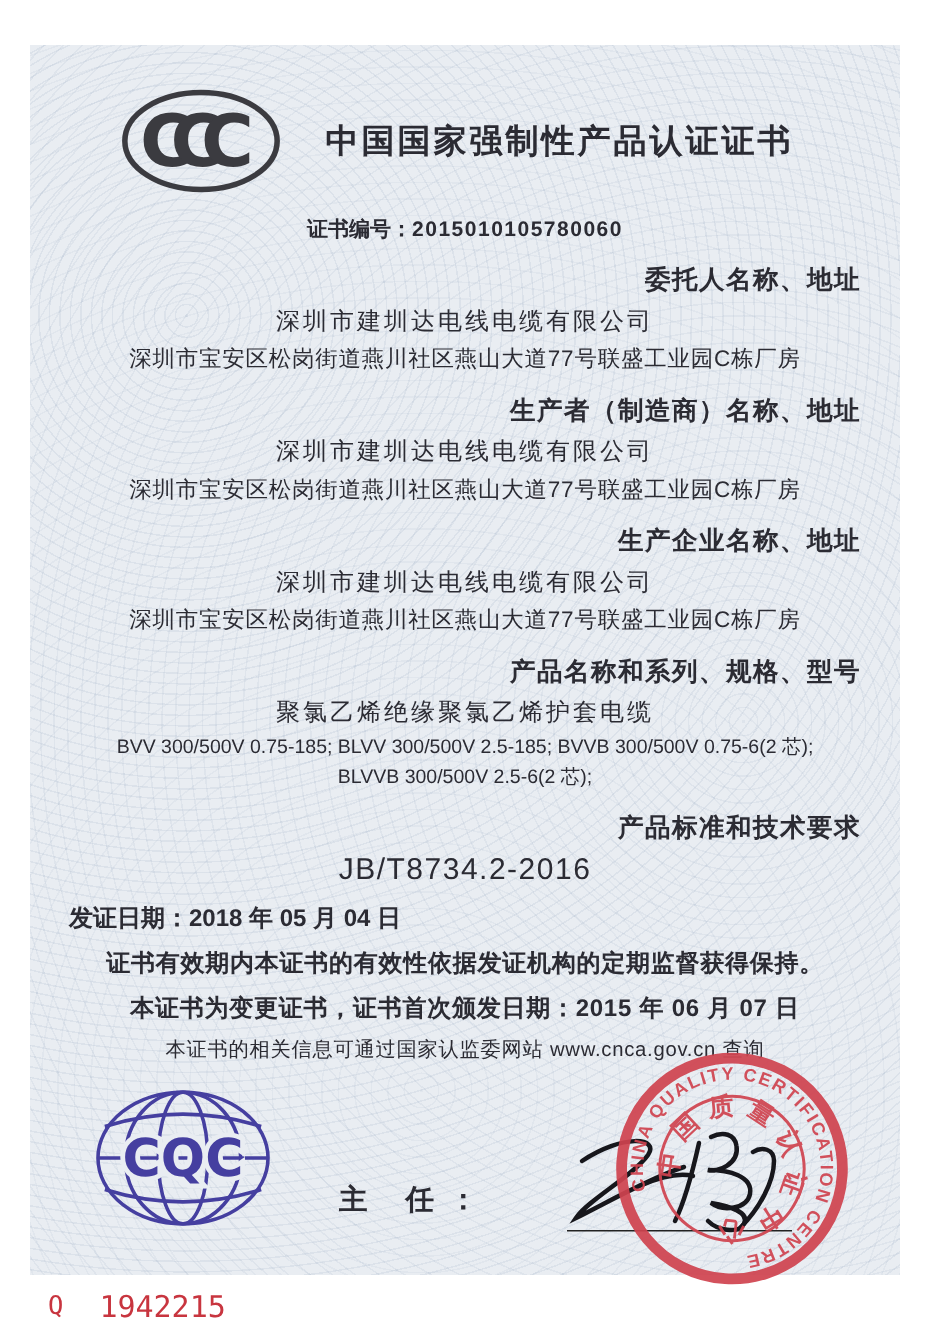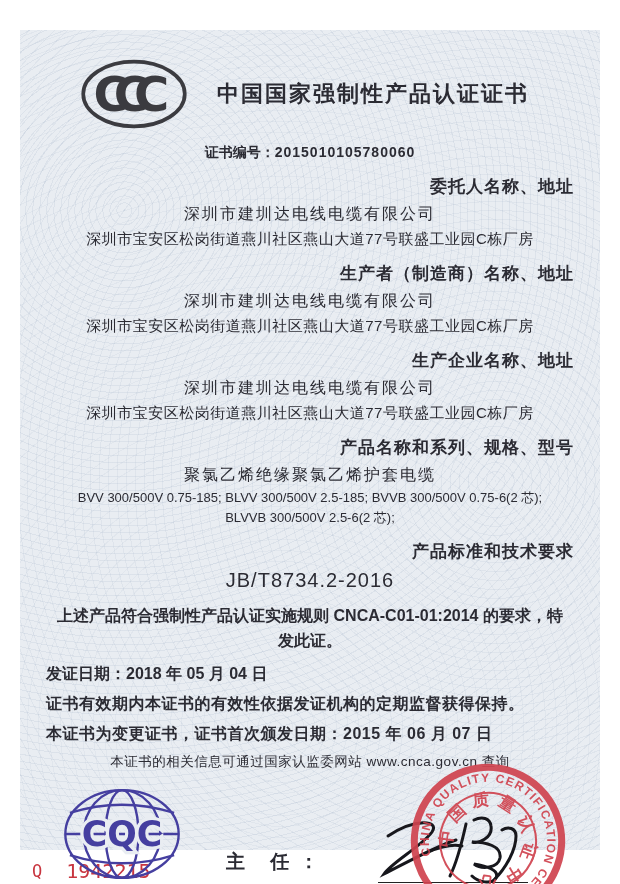--- a/index.html
+++ b/index.html
@@ -27,21 +27,21 @@
   .cert-no-row .num { font-family:"Liberation Sans", sans-serif; letter-spacing:1px; }
 
   .sec-heading { text-align:right; font-weight:bold; font-size:17px; margin-top:13px; letter-spacing:1px; }
   .sec-line1 { text-align:center; font-size:16px; margin-top:6px; letter-spacing:2px; }
   .sec-line2 { text-align:center; font-size:15px; margin-top:5px; letter-spacing:.5px; }
   .spec-line { text-align:center; font-size:13px; margin:2px auto 0; max-width:500px; line-height:1.5; }
   .std-line { text-align:center; font-size:20px; margin-top:6px; letter-spacing:1px; }
 
   .statement { text-align:center; font-size:16px; font-weight:bold; margin:12px auto 0; max-width:520px; line-height:1.55; }
   .dates-row { display:flex; justify-content:center; gap:34px; margin-top:10px; font-size:16px; font-weight:bold;flex-direction:column; }
-  .note-bold { text-align:left; font-size:16px; font-weight:bold; margin-top:9px; letter-spacing:.5px; }
+  .note-bold { text-align:center; font-size:16px; font-weight:bold; margin-top:9px; letter-spacing:.5px; }
   .note-reg { text-align:center; font-size:13.5px; margin-top:8px; letter-spacing:.5px; }
 
   .sig-row { position:relative; display:flex; align-items:flex-start; margin-top:12px; height:138px; }
   .cqc-logo { width:128px; height:102px; margin-left:12px; flex:0 0 auto; }
   .sig-block { display:flex; align-items:flex-end; margin-left:40px; margin-top:26px;gap:46px; }
   .director-label { font-size:19px; font-weight:bold; letter-spacing:10px; padding-bottom:8px; }
   .sig-line { border-bottom:1.5px solid #222; width:150px; margin-left:4px; position:relative; height:74px; }
   .sig-line svg { position:absolute; left:-8px; bottom:-10px; }
 
   .seal { position:absolute; top:-22px; right:6px; width:160px; height:160px; opacity:.92; }
@@ -82,21 +82,20 @@
   <div class="sec-line1">深圳市建圳达电线电缆有限公司</div>
   <div class="sec-line2">深圳市宝安区松岗街道燕川社区燕山大道77号联盛工业园C栋厂房</div>
 
   <div class="sec-heading">产品名称和系列、规格、型号</div>
   <div class="sec-line1">聚氯乙烯绝缘聚氯乙烯护套电缆</div>
   <div class="spec-line">BVV 300/500V 0.75-185; BLVV 300/500V 2.5-185; BVVB 300/500V 0.75-6(2 芯); BLVVB 300/500V 2.5-6(2 芯);</div>
 
   <div class="sec-heading">产品标准和技术要求</div>
   <div class="std-line">JB/T8734.2-2016</div>
 
-  <div class="statement">上述产品符合强制性产品认证实施规则 CNCA-C01-01:2014 的要求，特发此证。</div>
 
   <div class="dates-row">
     <span><span>发证日期：</span><span>2018 年 05 月 04 日</span></span>
   </div>
 
   <div class="note-bold">证书有效期内本证书的有效性依据发证机构的定期监督获得保持。</div>
   <div class="note-bold">本证书为变更证书，证书首次颁发日期：2015 年 06 月 07 日</div>
   <div class="note-reg">本证书的相关信息可通过国家认监委网站 www.cnca.gov.cn 查询</div>
 
   <div class="sig-row">

